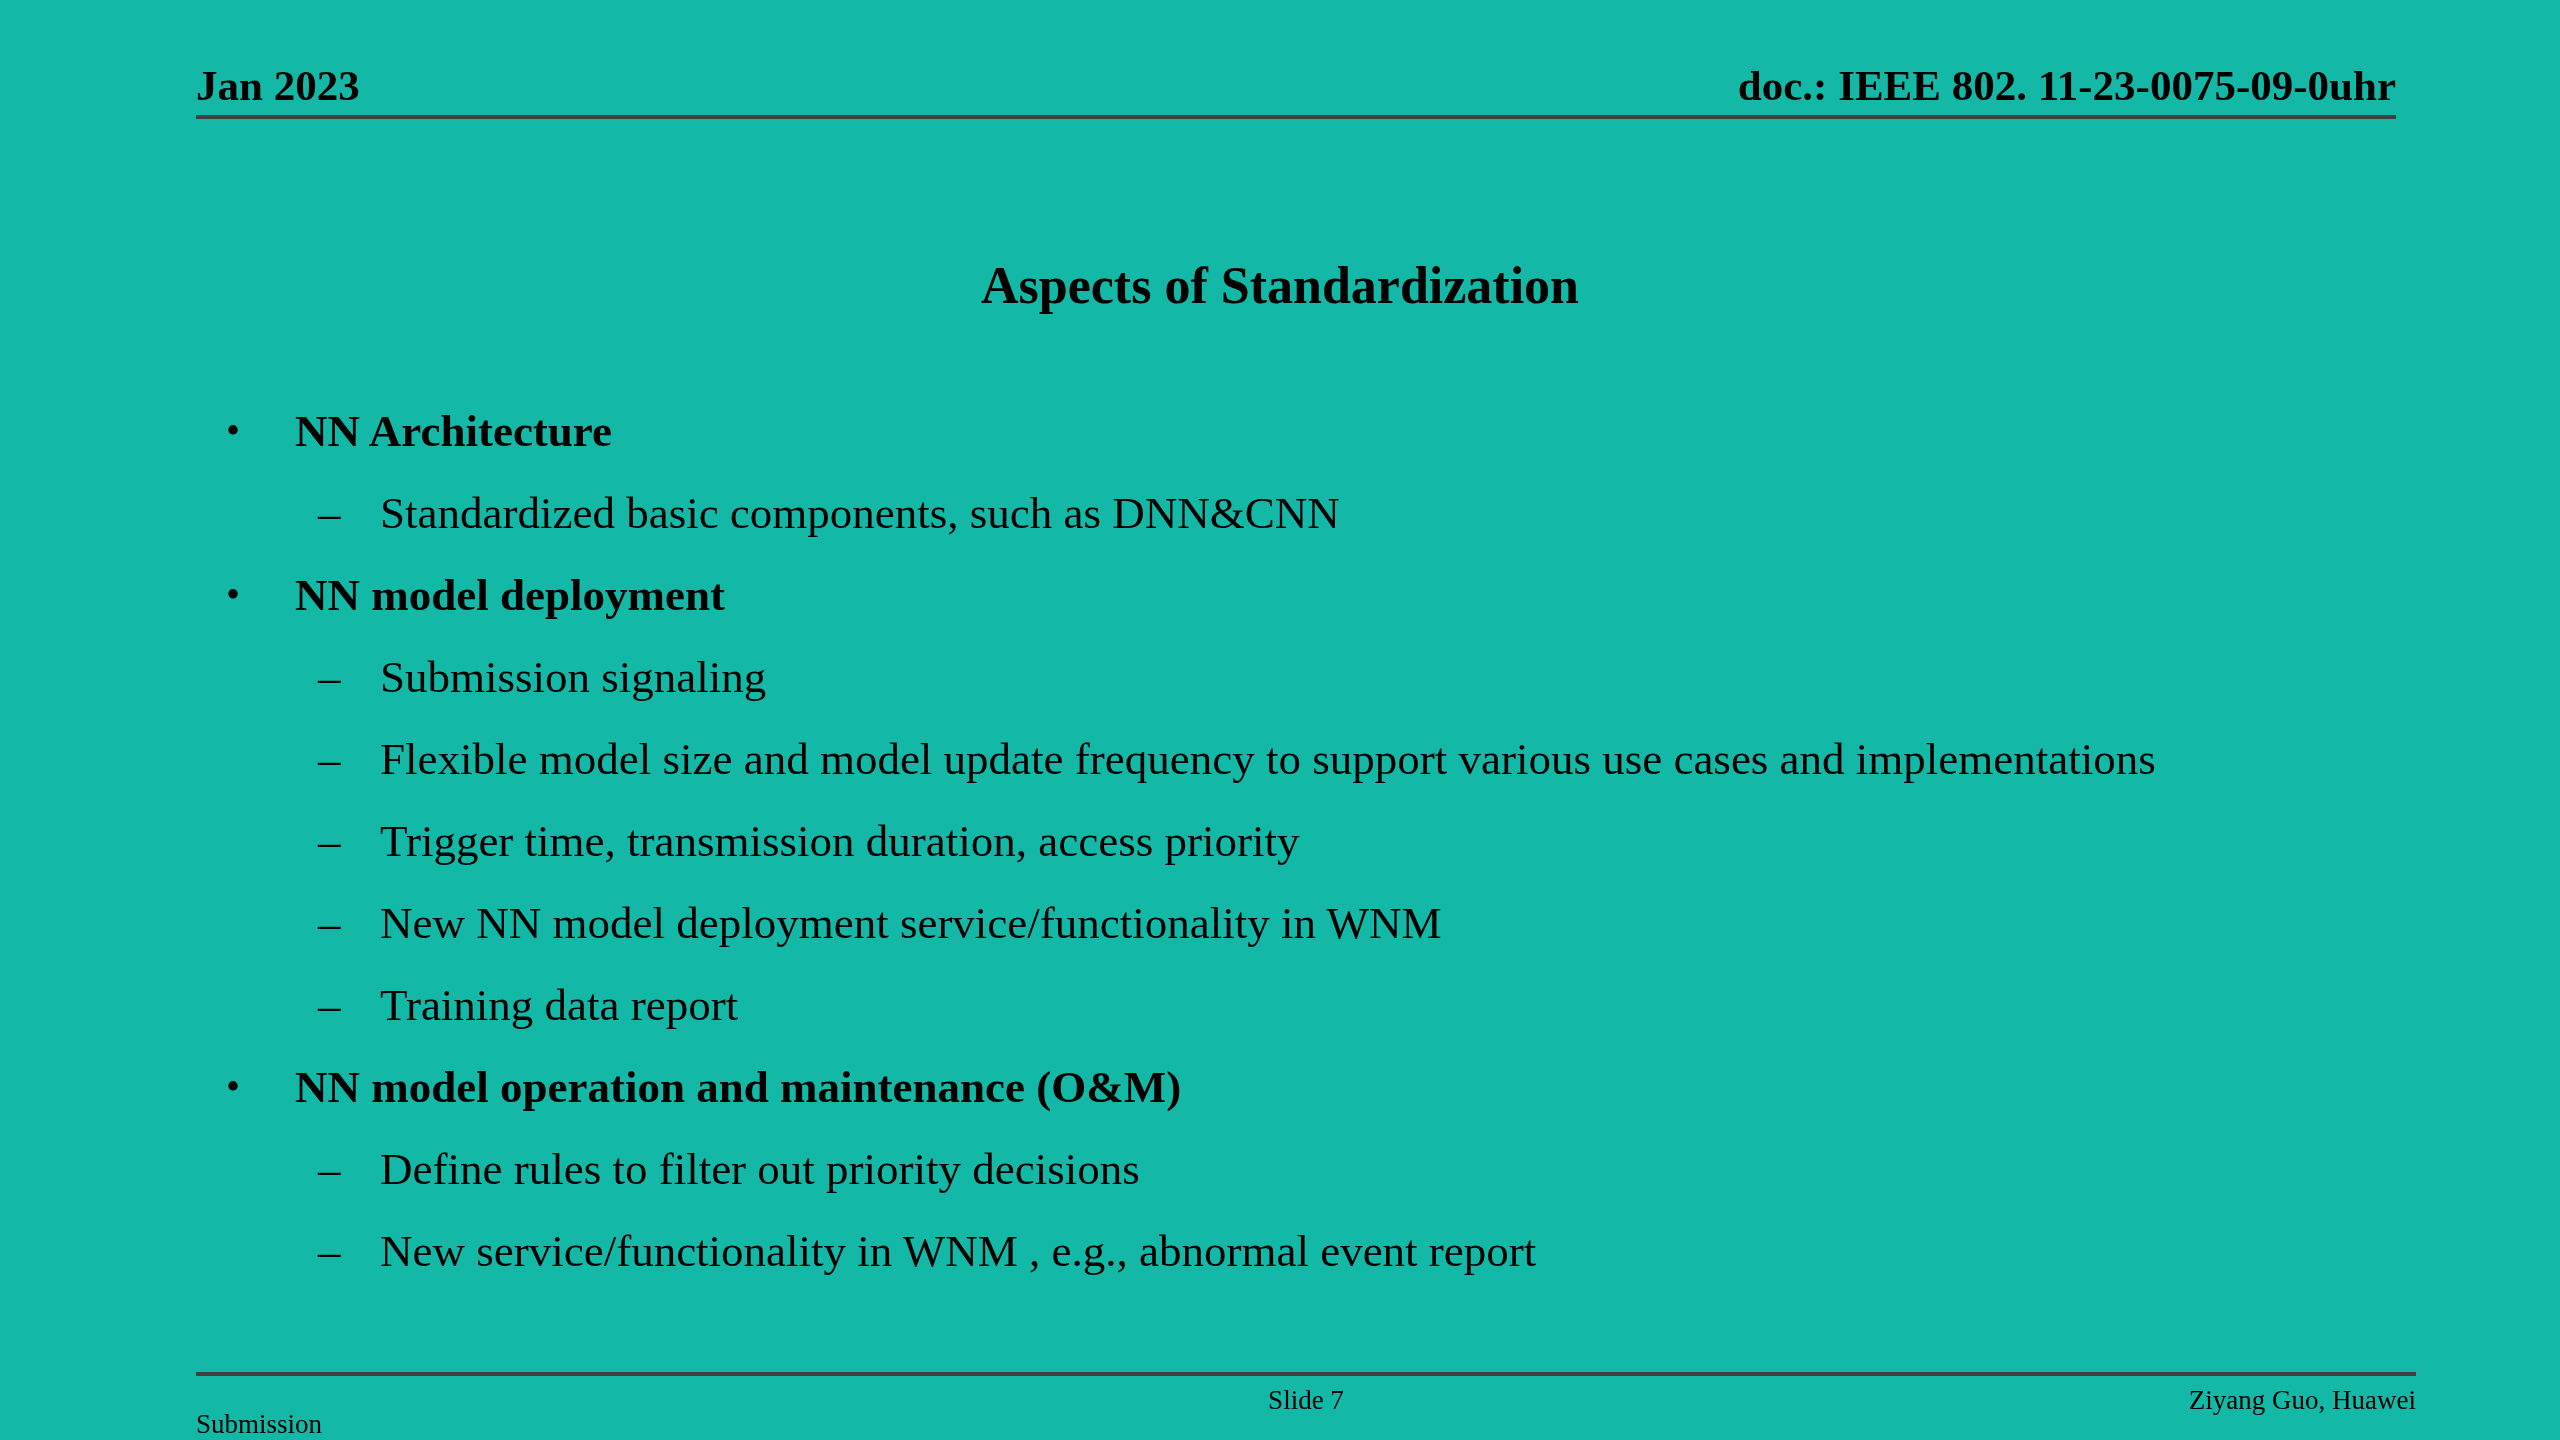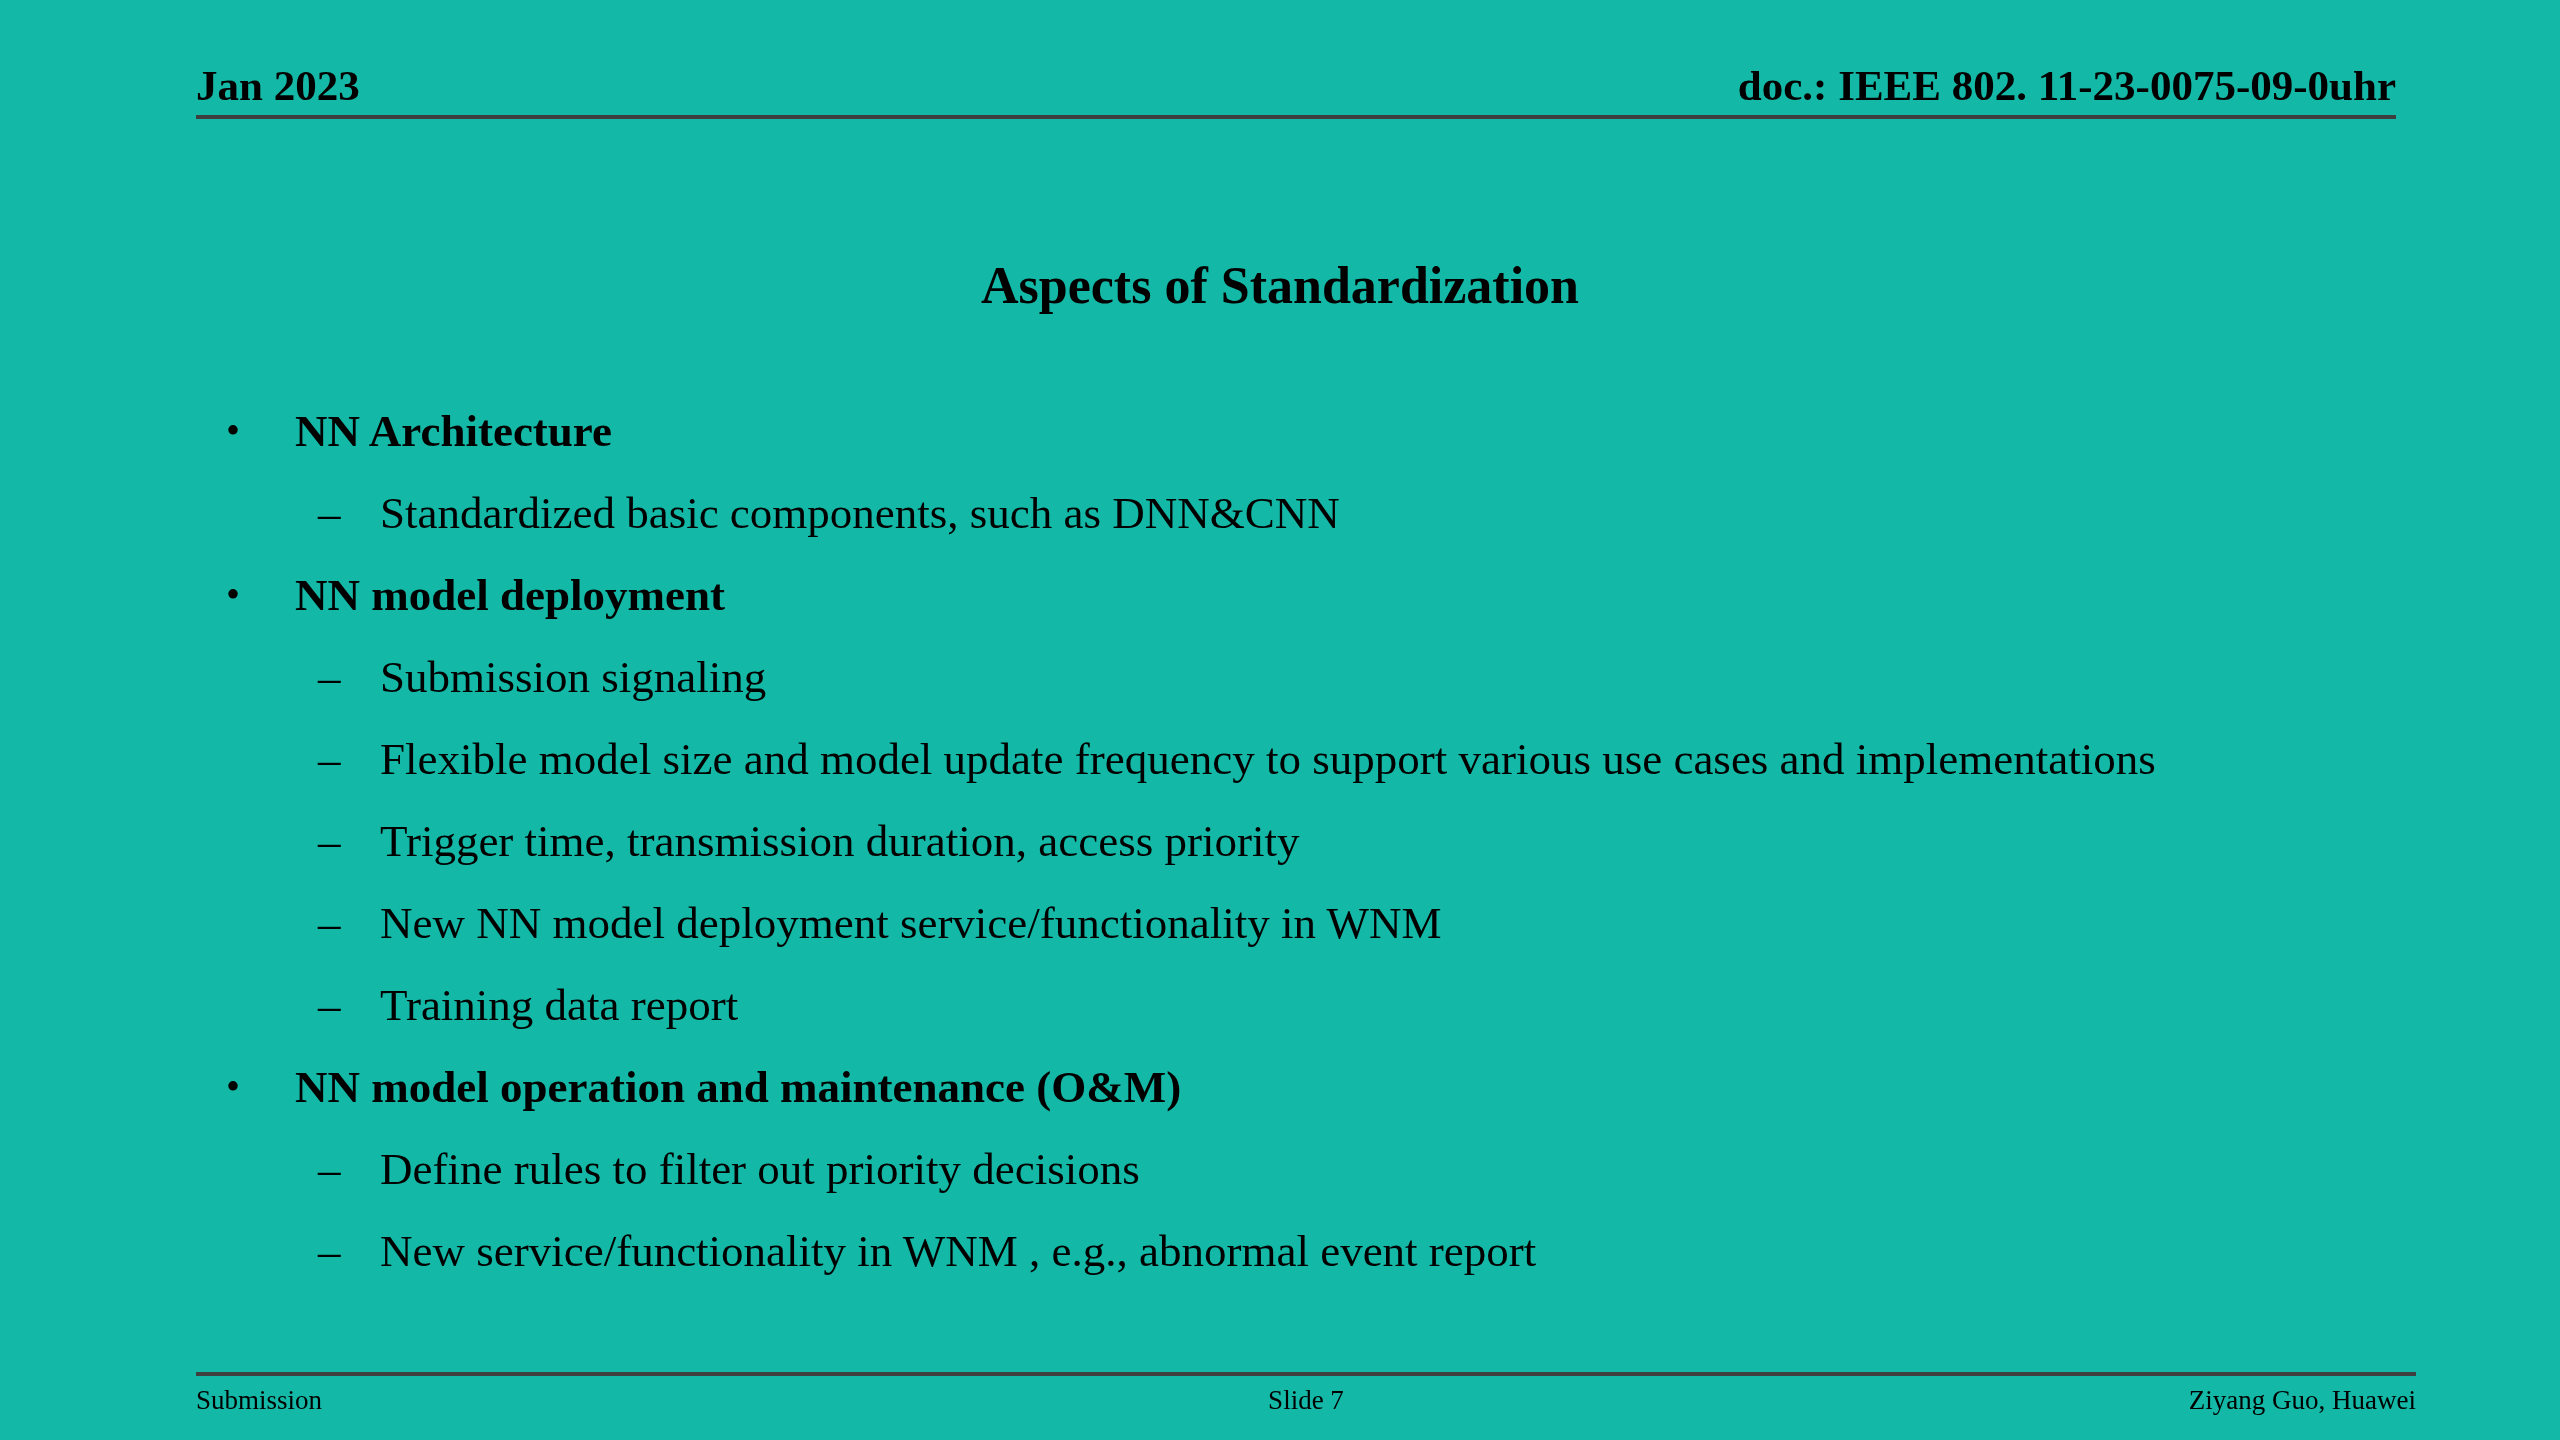--- a/index.html
+++ b/index.html
@@ -79,21 +79,21 @@
     left: 196px;
     top: 1372px;
     width: 2220px;
     border-top: 4px solid #3f3f3f;
     padding-top: 8px;
     display: flex;
     align-items: flex-start;
     font-size: 27px;
     line-height: 1.2;
   }
-  .footer .f-left   { flex: 1; text-align: left; }
+  .footer .f-left   { flex: 1; text-align: left; margin-top: 24px; }
   .footer .f-center { flex: 1; text-align: center; }
   .footer .f-right  { flex: 1; text-align: right; }
 </style>
 </head>
 <body>
 
 <div class="slide">
 
   <div class="header">
     <span>Jan 2023</span>

